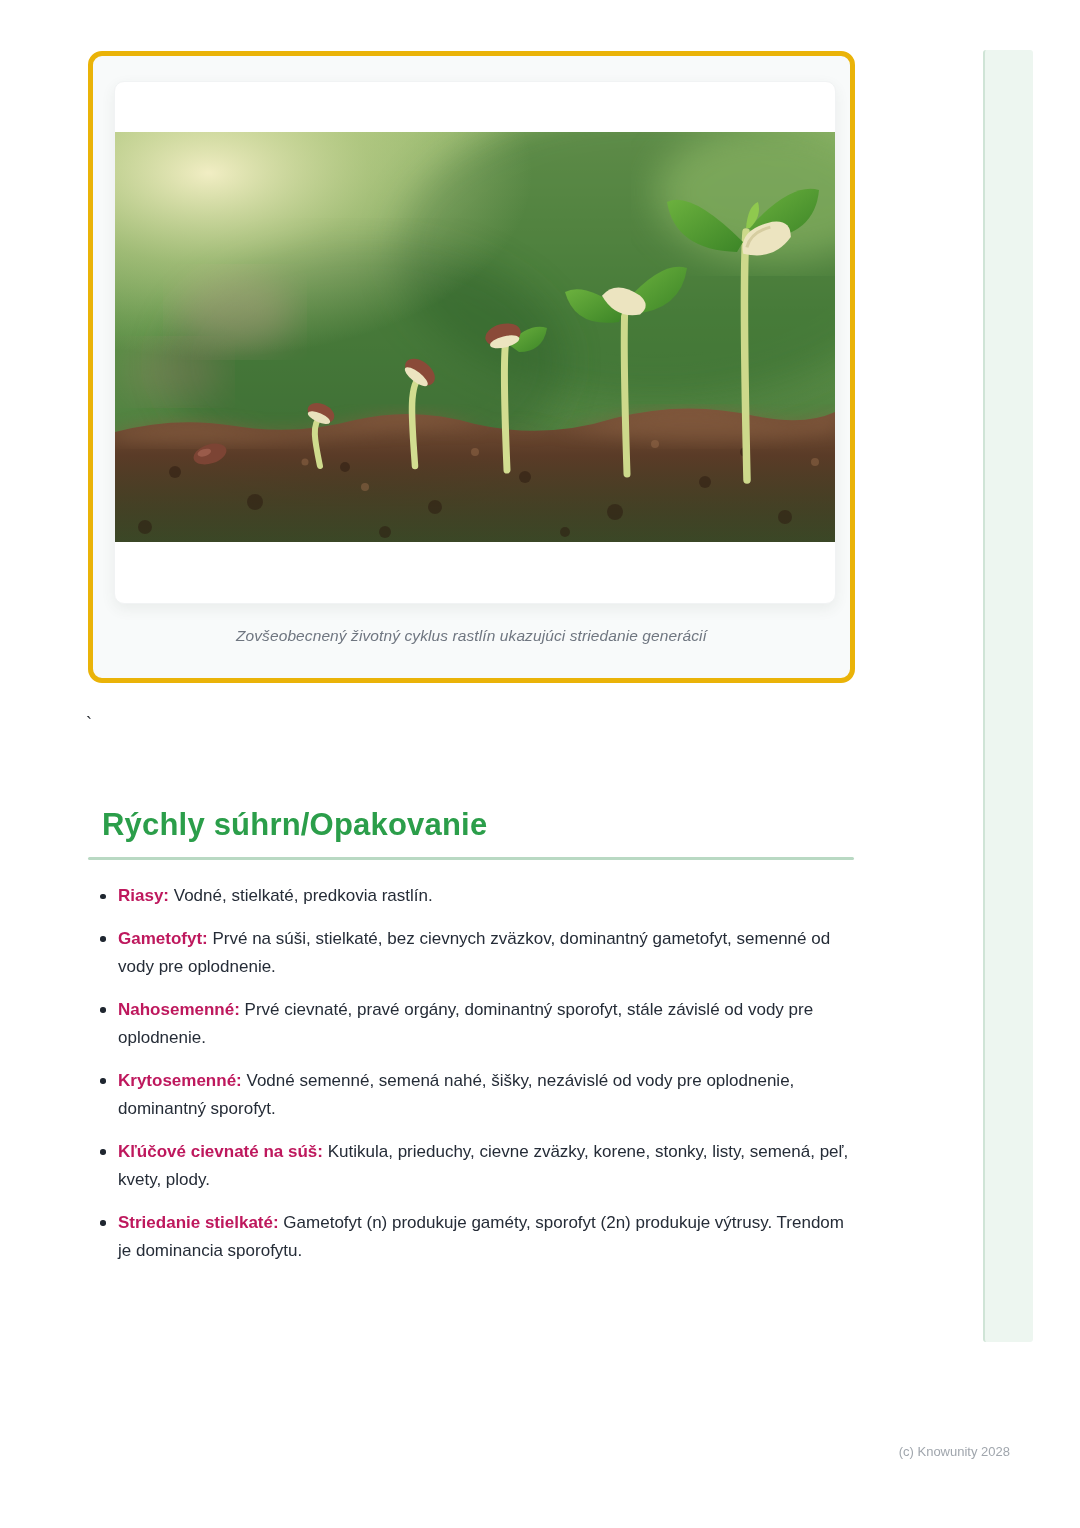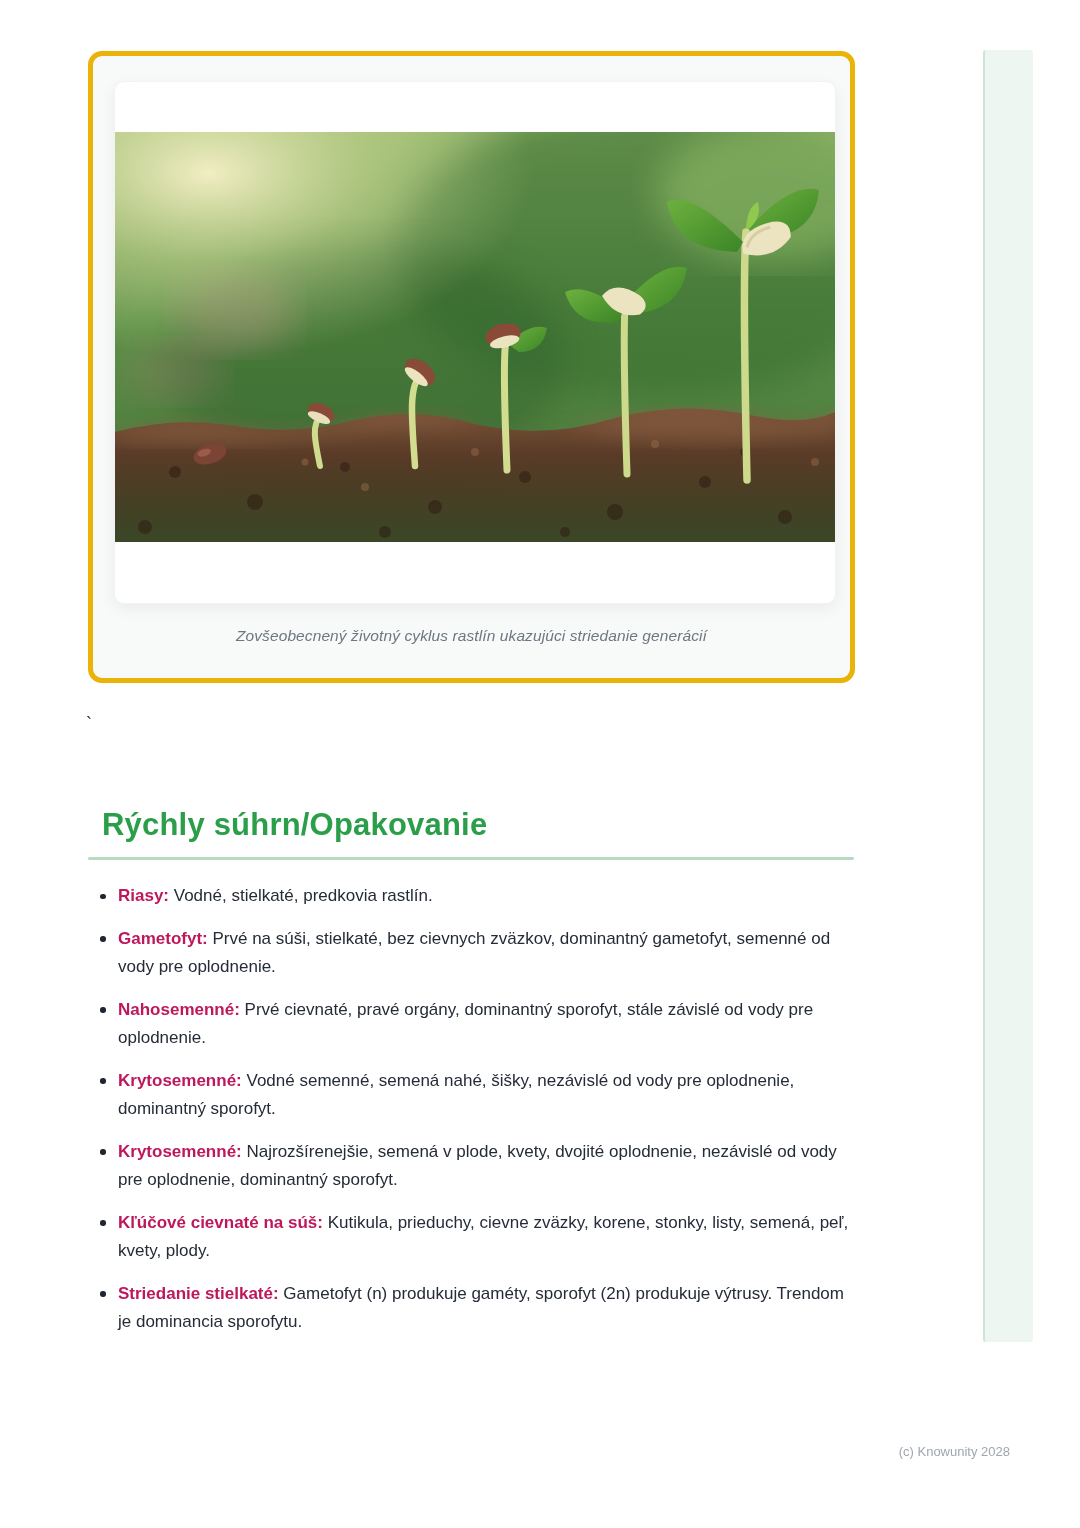--- a/index.html
+++ b/index.html
@@ -176,21 +176,20 @@
     <div class="divider"></div>
     <ul class="summary-list">
   <li><span class="term">Riasy:</span> <span class="desc">Vodné, stielkaté, predkovia rastlín.</span></li>
 
   <li><span class="term">Gametofyt:</span> <span class="desc">Prvé na súši, stielkaté, bez cievnych zväzkov, dominantný gametofyt, semenné od vody pre oplodnenie.</span></li>
 
   <li><span class="term">Nahosemenné:</span> <span class="desc">Prvé cievnaté, pravé orgány, dominantný sporofyt, stále závislé od vody pre oplodnenie.</span></li>
 
   <li><span class="term">Krytosemenné:</span> <span class="desc">Vodné semenné, semená nahé, šišky, nezávislé od vody pre oplodnenie, dominantný sporofyt.</span></li>
 
-  <li><span class="term">Krytosemenné:</span> <span class="desc">Najrozšírenejšie, semená v plode, kvety, dvojité oplodnenie, nezávislé od vody pre oplodnenie, dominantný sporofyt.</span></li>
 
   <li><span class="term">Kľúčové cievnaté na súš:</span> <span class="desc">Kutikula, prieduchy, cievne zväzky, korene, stonky, listy, semená, peľ, kvety, plody.</span></li>
 
   <li><span class="term">Striedanie stielkaté:</span> <span class="desc">Gametofyt (n) produkuje gaméty, sporofyt (2n) produkuje výtrusy. Trendom je dominancia sporofytu.</span></li>
 </ul>
   </div>
 
   <div class="side-bar"></div>
 
   <div class="footer">(c) Knowunity 2028</div>

